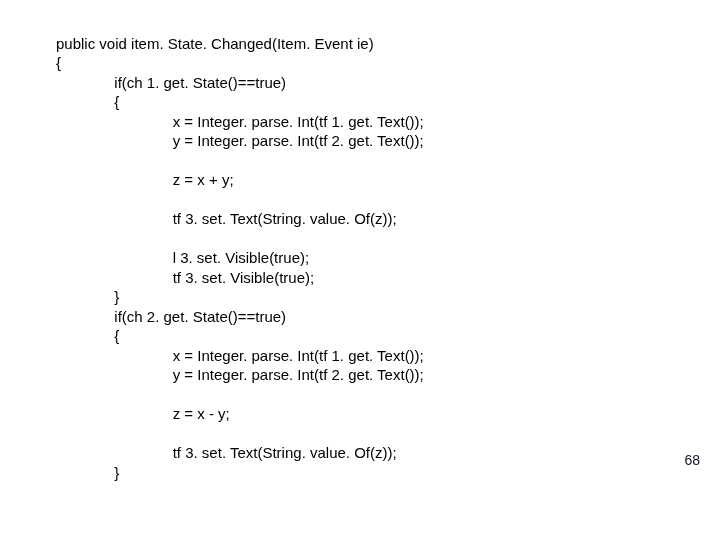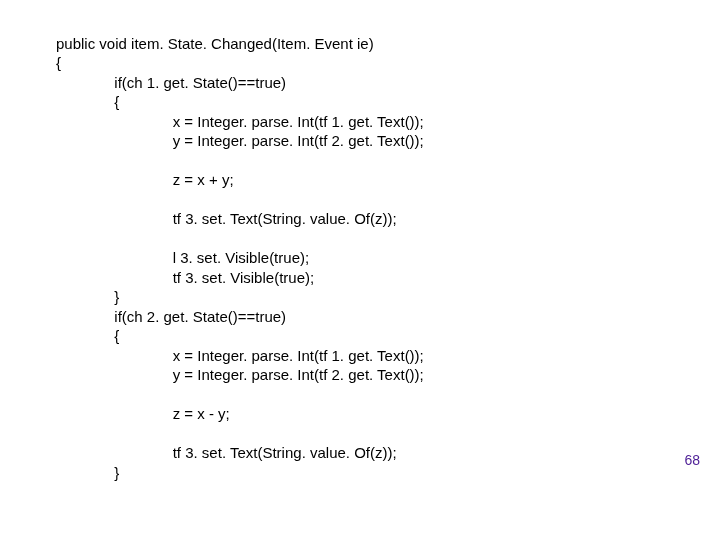--- a/index.html
+++ b/index.html
@@ -23,21 +23,21 @@
     left: 56px;
     top: 14px;
     white-space: pre;
     line-height: 1.3;
   }
   .pagenum {
     position: absolute;
     right: 20px;
     bottom: 14px;
     font-size: 14px;
-    color: #4c1d95;
+    color: #0f172a;
   }
 </style>
 </head>
 <body>
 
 <div class="page">
   <div class="code">
 <span>public void item. State. Changed(Item. Event ie)</span>
 <span>{</span>
 <span>              if(ch 1. get. State()==true)</span>

